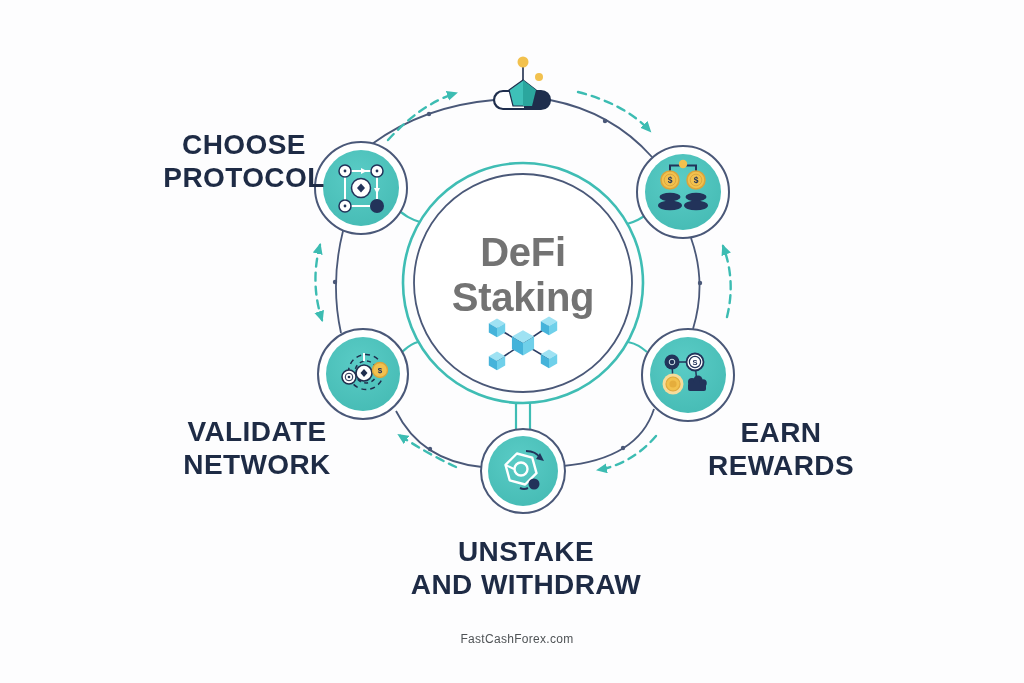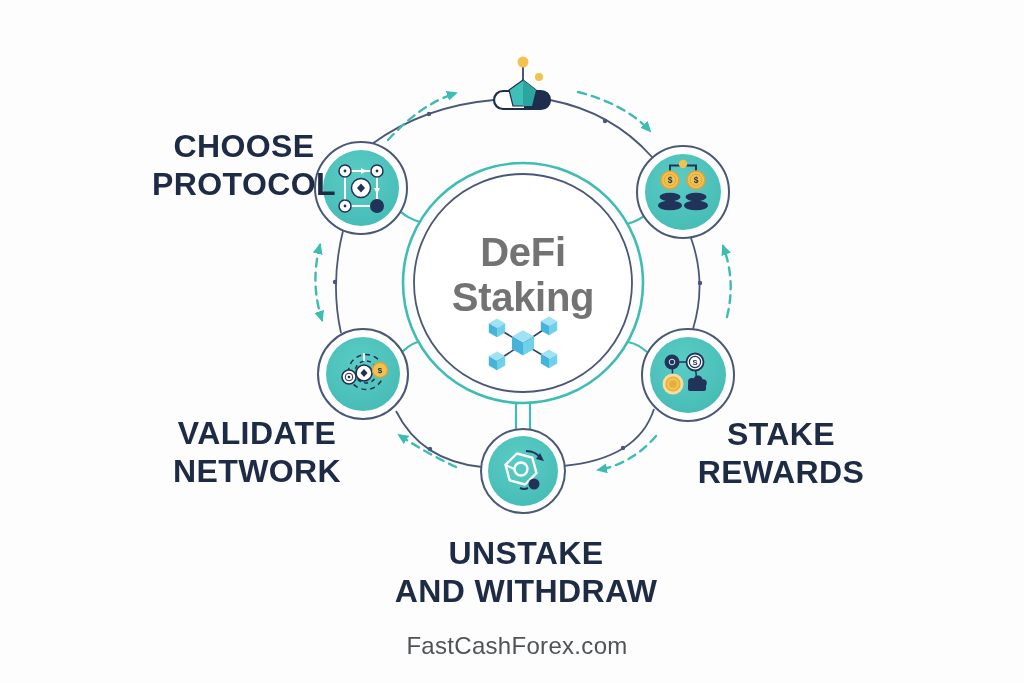--- a/index.html
+++ b/index.html
@@ -1,26 +1,26 @@
 <!DOCTYPE html>
 <html><head>
 <meta charset="utf-8">
 <style>
   html,body{margin:0;padding:0;background:#fdfdfe;}
   .stage{position:relative;width:1024px;height:683px;background:#fdfdfe;overflow:hidden;
          font-family:"Liberation Sans",sans-serif;}
   svg.gfx{position:absolute;left:0;top:0;width:1024px;height:683px;}
   .label{position:absolute;transform:translateX(-50%);text-align:center;
-         font-weight:700;font-size:32px;line-height:1.18;color:#1e2b45;
+         font-weight:700;font-size:28px;line-height:1.18;color:#1e2b45;
          letter-spacing:.4px;white-space:pre-line;}
   .hub-title{position:absolute;transform:translateX(-50%);text-align:center;
          font-weight:700;font-size:40px;line-height:1.12;color:#737373;
          letter-spacing:-.3px;white-space:pre-line;}
   .footer{position:absolute;transform:translateX(-50%);text-align:center;
-         font-weight:400;font-size:24px;color:#4f5356;letter-spacing:.3px;}
+         font-weight:400;font-size:12px;color:#4f5356;letter-spacing:.3px;}
   .glyph{font-family:"Liberation Sans",sans-serif;font-weight:700;fill:#22335a;}
 </style>
 </head>
 <body>
 
 <div class="stage">
 
 <svg class="gfx" viewBox="0 0 1024 683">
   <defs>
     <marker id="arr" markerUnits="userSpaceOnUse" markerWidth="13" markerHeight="11" refX="9" refY="5" orient="auto-start-reverse">
@@ -194,21 +194,21 @@
       <circle cx="364" cy="373" r="8" fill="#ffffff" stroke="#1f2e4d" stroke-width="1.6"></circle>
       <polygon points="364,369 367.5,373 364,377 360.5,373" fill="#1f2e4d"></polygon>
       <circle cx="380" cy="370" r="7.5" fill="#f2c14e" stroke="#d9a53c" stroke-width="1.4"></circle>
       <text class="glyph" x="380" y="373" font-size="8" text-anchor="middle">$</text>
     </g>
   </g>
 </svg>
 
 <div class="label" style="left:244px;top:128px">CHOOSE
 PROTOCOL</div>
-<div class="label" style="left:781px;top:416px">STAKE
+<div class="label" style="left:781px;top:416px">EARN
 REWARDS</div>
 <div class="label" style="left:257px;top:415px">VALIDATE
 NETWORK</div>
 <div class="label" style="left:526px;top:535px">UNSTAKE
 AND WITHDRAW</div>
 
 <div class="hub-title" style="left:523px;top:230px">DeFi
 Staking</div>
 
 <div class="footer" style="left:517px;top:632px">FastCashForex.com</div>

